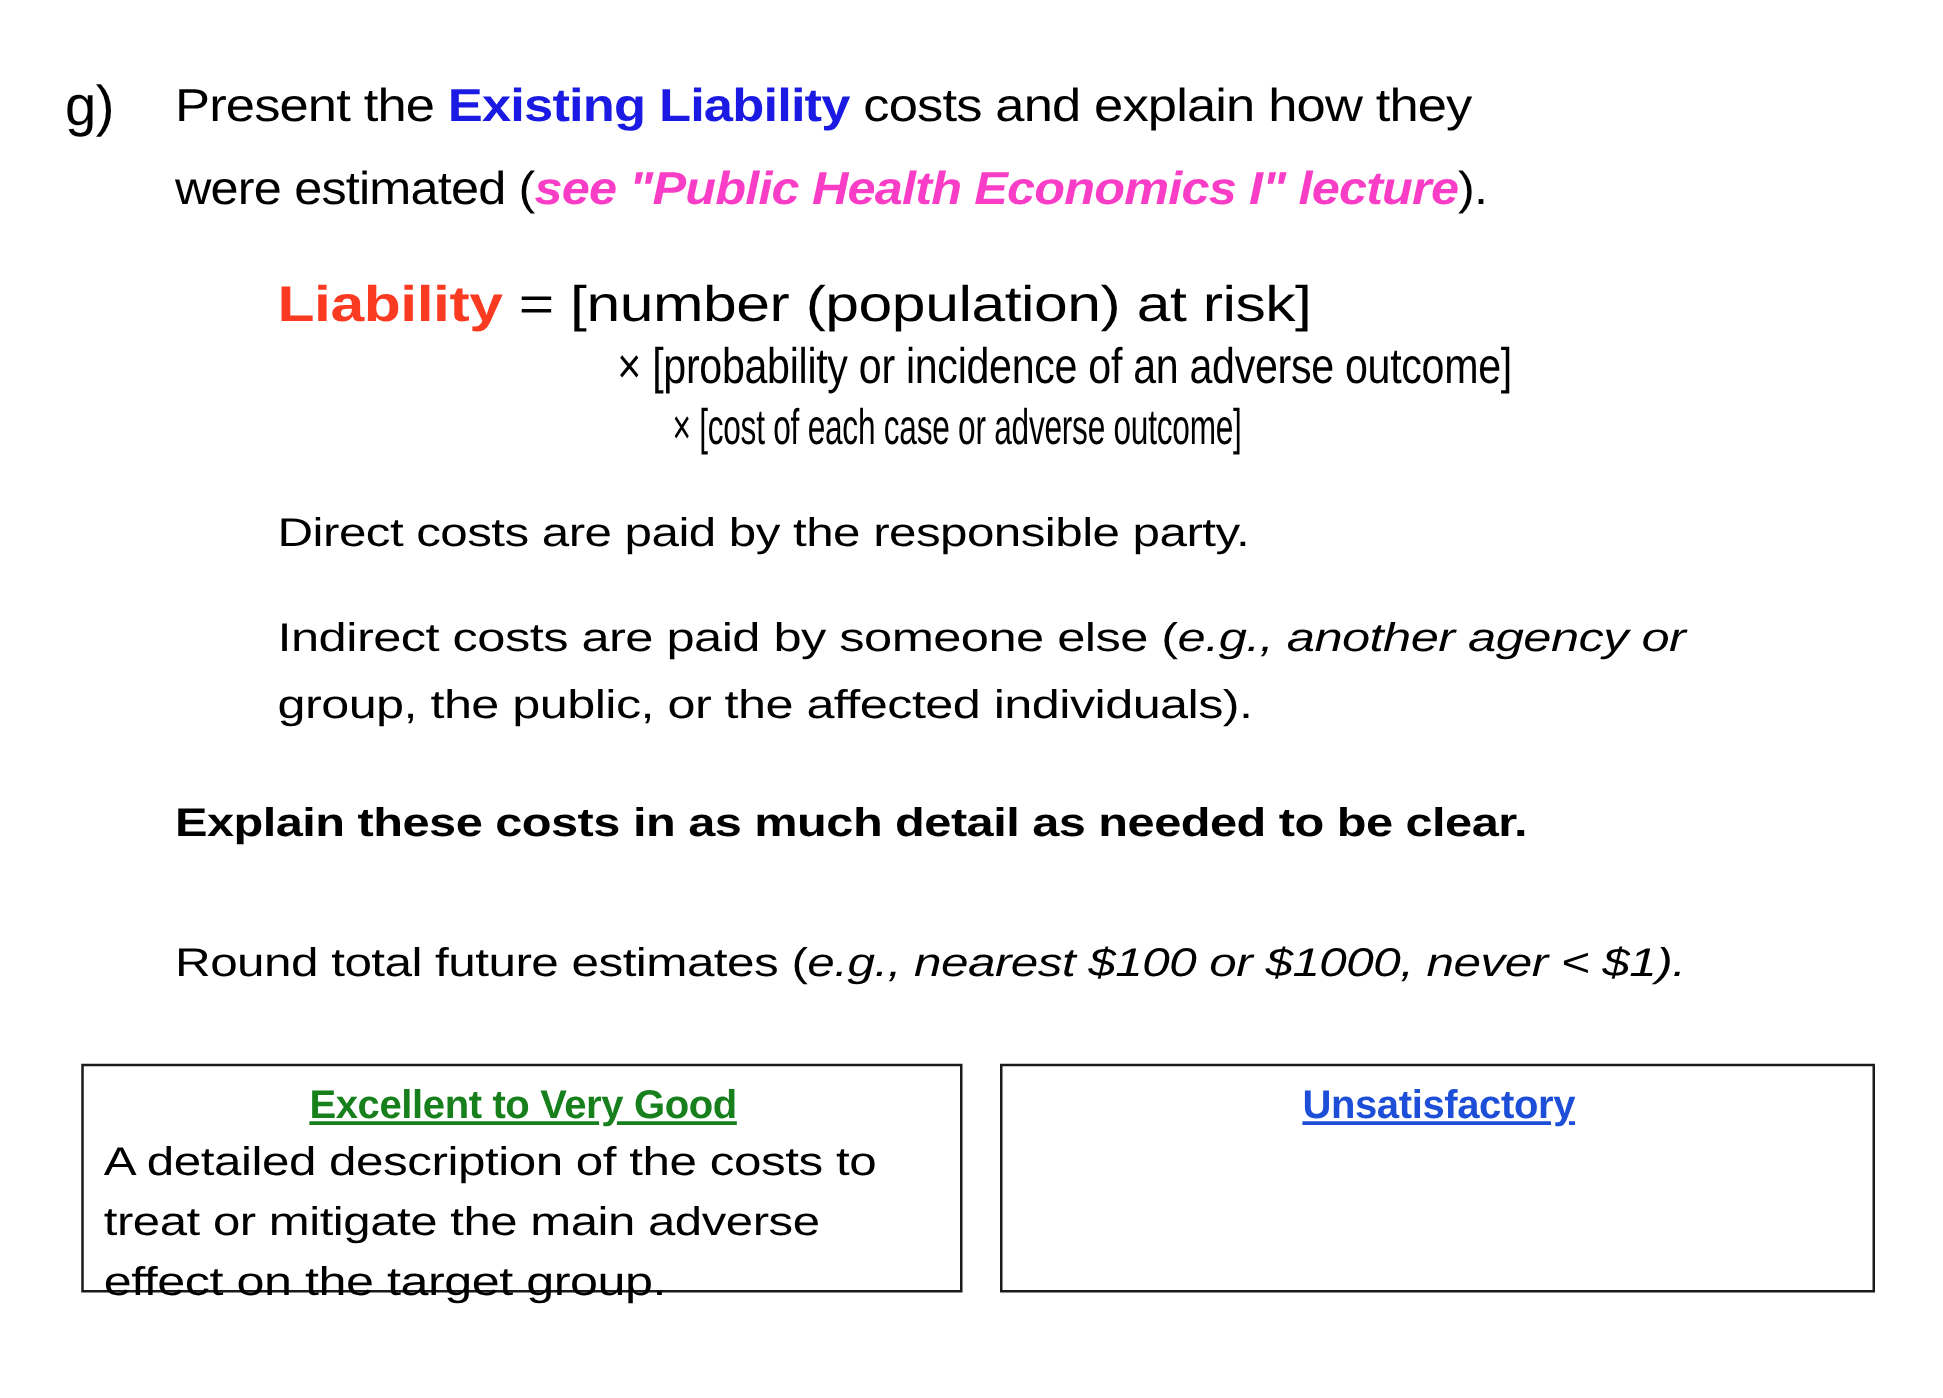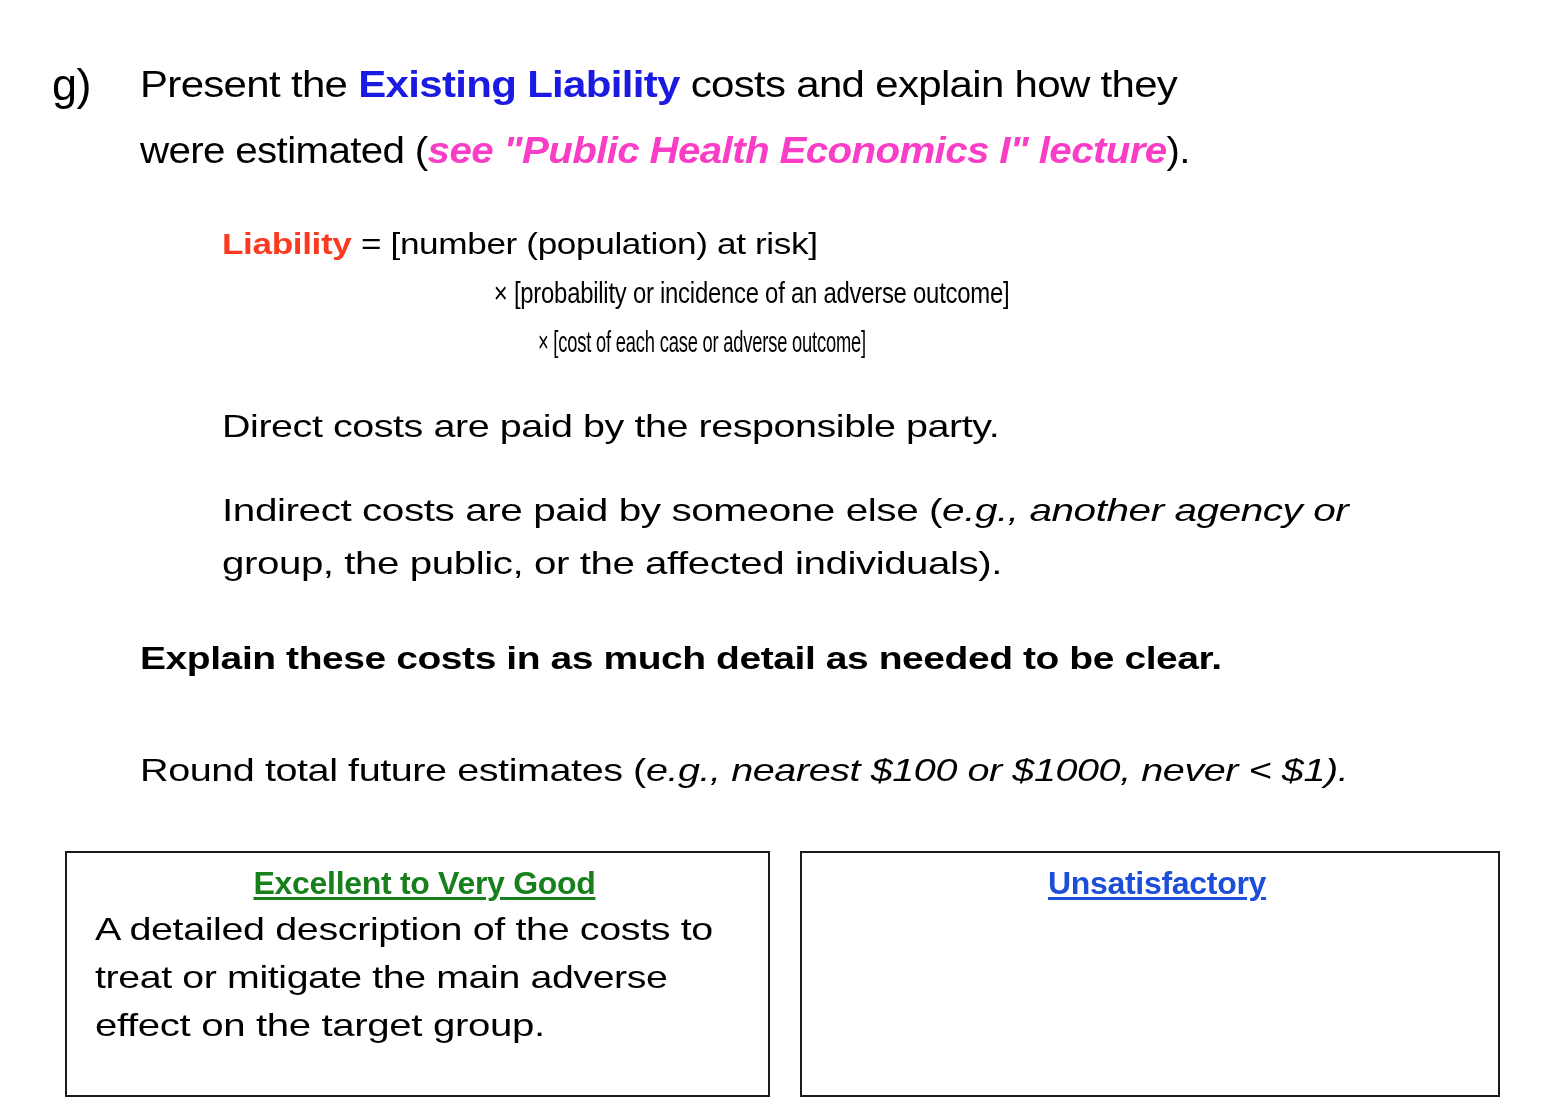--- a/index.html
+++ b/index.html
@@ -52,21 +52,21 @@
     font-weight: bold;
     font-style: italic;
   }
 
   
   #formula {
     position: absolute;
     left: 222px;
     top: 220px;
     width: 1280px;
-    font-size: 29px;
+    font-size: 40px;
     line-height: 49px;
     letter-spacing: -0.3px;
   }
   .f-line { white-space: nowrap; }
   .f-line.l1 { text-align: left; }
   .f-line.l2 { padding-left: 330px; }
   .f-line.l3 { padding-left: 500px; }
   .red-bold {
     color: #FA3B22;
     font-weight: bold;
@@ -83,25 +83,25 @@
   #para-indirect { left: 222px; top: 484px; width: 1260px; }
   #para-explain  { left: 140px; top: 632px; width: 1330px; font-weight: bold; }
   #para-round    { left: 140px; top: 744px; width: 1380px; }
   .it { font-style: italic; }
   .pline { white-space: nowrap; }
 
   
   .rubric-box {
     position: absolute;
     top: 851px;
-    height: 246px;
+    height: 183px;
     box-sizing: border-box;
     border: 2px solid #1a1a1a;
     background: #ffffff;
-    padding: 8px 14px 0 28px;
+    padding: 8px 14px 0 16px;
   }
   #box-excellent { left: 65px;  width: 705px; }
   #box-unsat     { left: 800px; width: 700px; }
   .rubric-title {
     text-align: center;
     font-weight: bold;
     font-size: 32px;
     line-height: 44px;
     text-decoration: underline;
     text-underline-offset: 3px;

